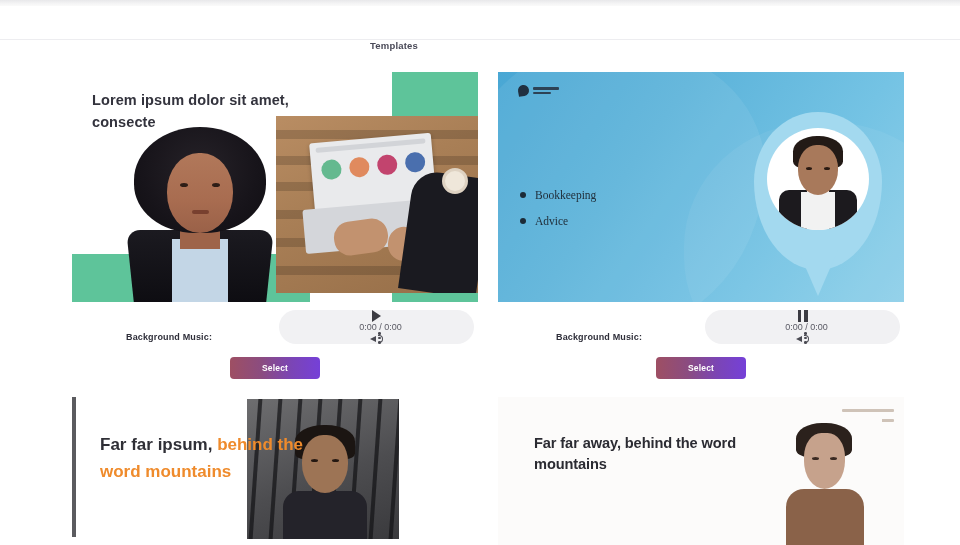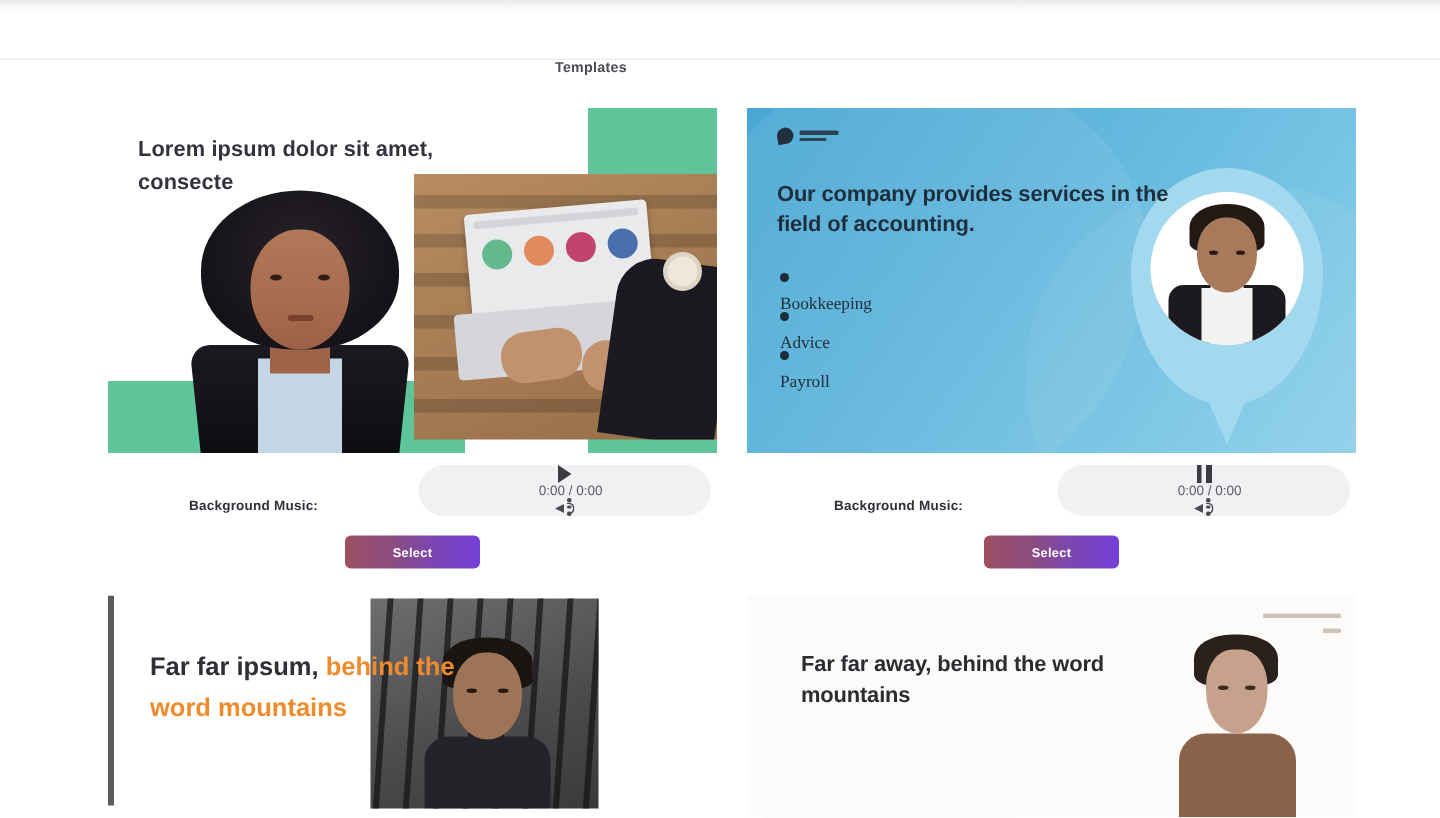--- a/index.html
+++ b/index.html
@@ -143,21 +143,21 @@
   .c2-logo-mark { width:11px; height:11px; background:#203041; border-radius:50% 50% 50% 0; transform:rotate(-10deg); }
   .c2-logo-text { display:flex; flex-direction:column; gap:2px; }
   .c2-logo-line { height:2.5px; background:#2d4255; border-radius:1px; }
   .c2-logo-line.a { width:26px; } .c2-logo-line.b { width:18px; }
   .c2-heading {
     position:absolute; left:20px; top:48px; width:270px;
     font-size:14.6px; font-weight:700; line-height:1.38;
     color:#1e2e3c; letter-spacing:-.1px;
   }
   .c2-list { position:absolute; left:22px; top:110px; width:200px; }
-  .c2-item { display:flex; gap:9px; height:26px;flex-direction:column; }
+  .c2-item { display:flex; align-items:center; gap:9px; height:26px; }
   .c2-bullet { width:6px; height:6px; border-radius:50%; background:#1c2b38; flex:none; }
   .c2-label { font-family:"Liberation Serif", serif; font-size:11.5px; color:#21303c; }
   .c2-pin {
     position:absolute; right:22px; top:40px; width:128px; height:158px;
     background:#a3d9ef;
     border-radius:50% 50% 50% 50% / 44% 44% 56% 56%;
   }
   .c2-pin:after {
     content:""; position:absolute; left:50%; bottom:-26px;
     margin-left:-20px; width:40px; height:46px;
@@ -370,34 +370,29 @@
               <div class="c2-av-jacket-r"></div>
             <div class="c2-av-shirt"></div>
             <div class="c2-av-hair"></div>
             <div class="c2-av-face">
                 <span class="c2-av-eye l"></span>
                 <span class="c2-av-eye r"></span>
               </div>
           </div>
         </div>
 
-        <div class="c2-heading">Our company provides services in the field of accounting.</div>
 
         <div class="c2-list">
           <div class="c2-item">
             <span class="c2-bullet"></span>
             <span class="c2-label">Bookkeeping</span>
           </div>
           <div class="c2-item">
             <span class="c2-bullet"></span>
             <span class="c2-label">Advice</span>
-          </div>
-          <div class="c2-item">
-            <span class="c2-bullet"></span>
-            <span class="c2-label">Payroll</span>
           </div>
         </div>
       </div>
 
       <div class="player-row" style="top:238px">
         <div class="bgm-label" style="left:58px">Background Music:</div>
         <div class="player">
           <div class="p-btn">
               <span class="icon-pause">
                 <i></i>

